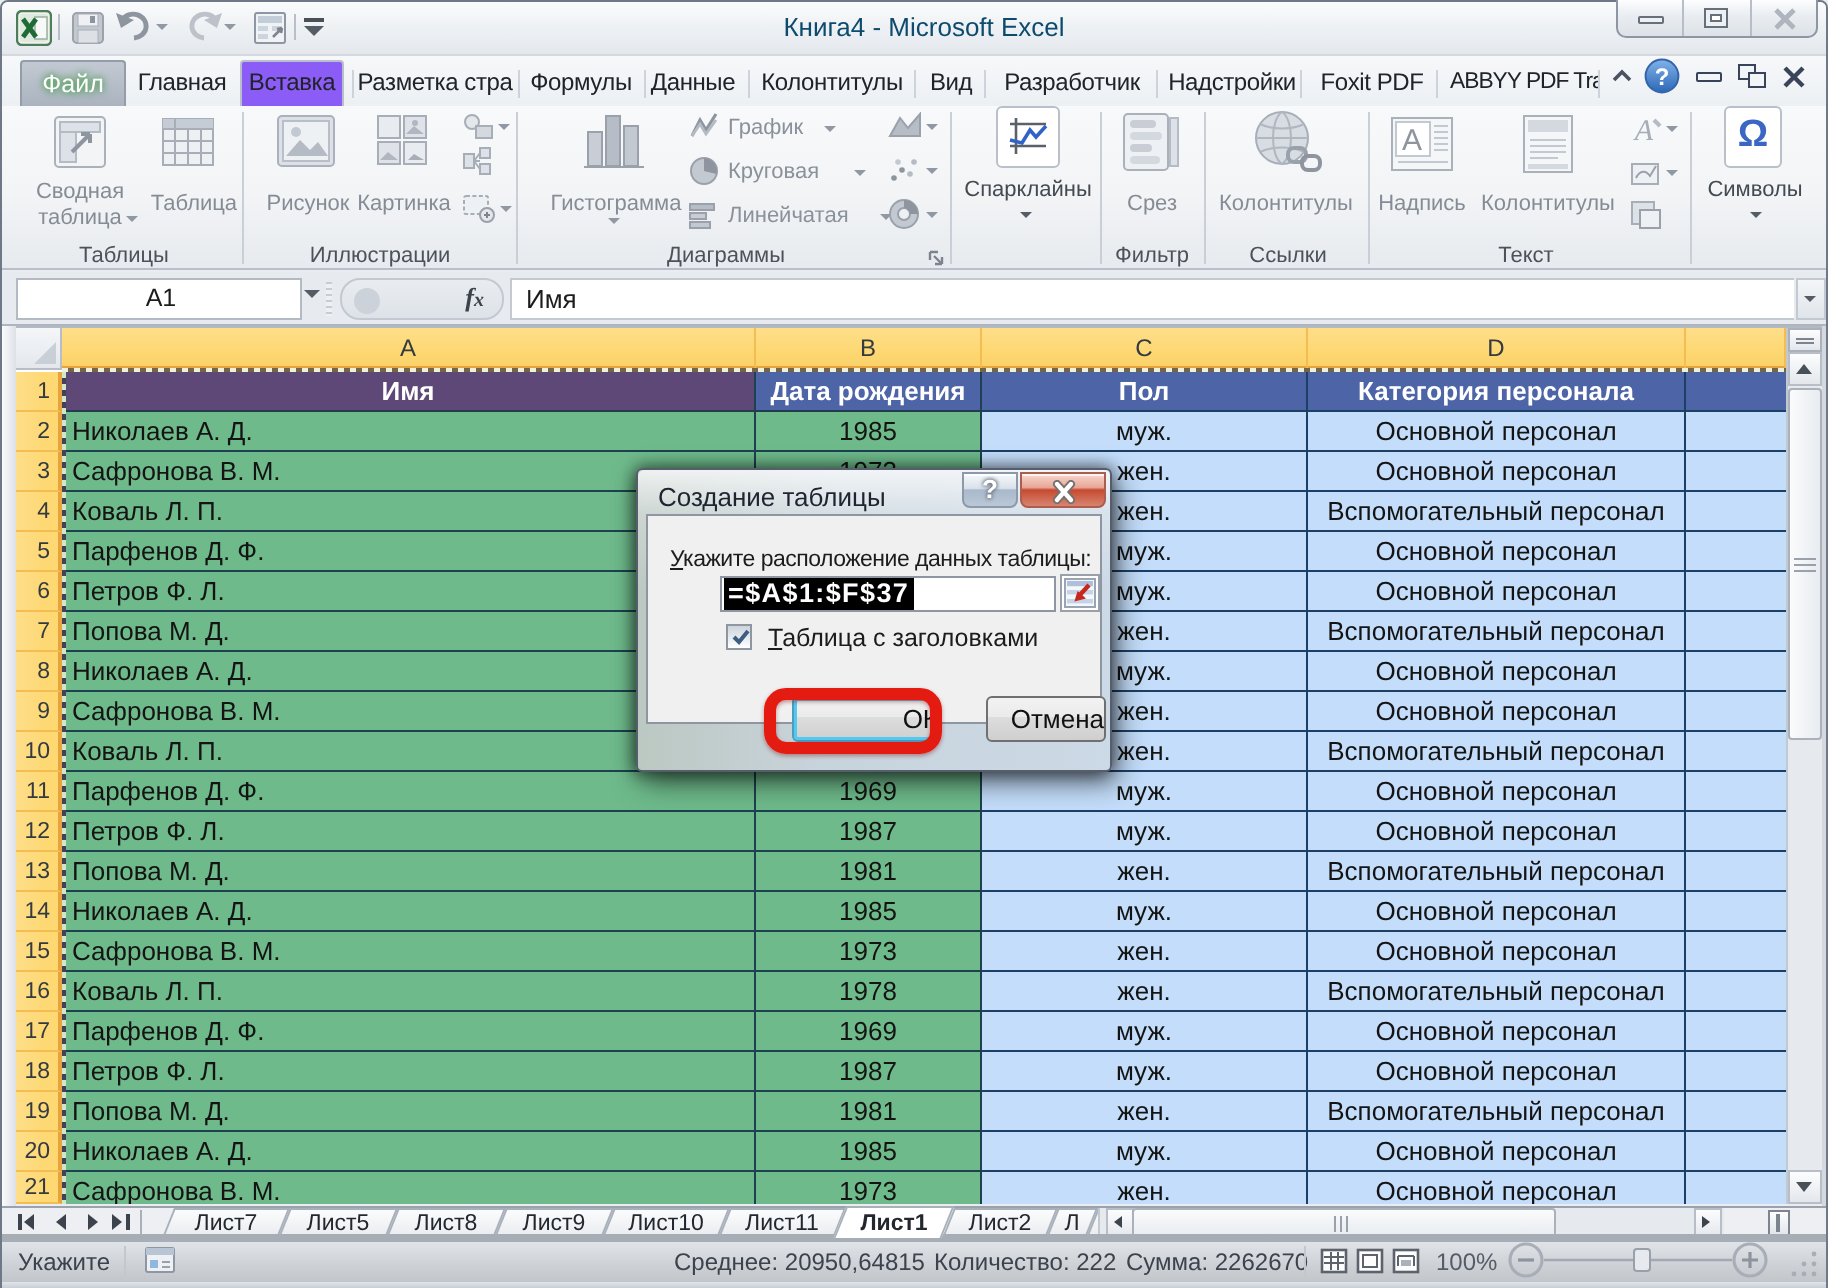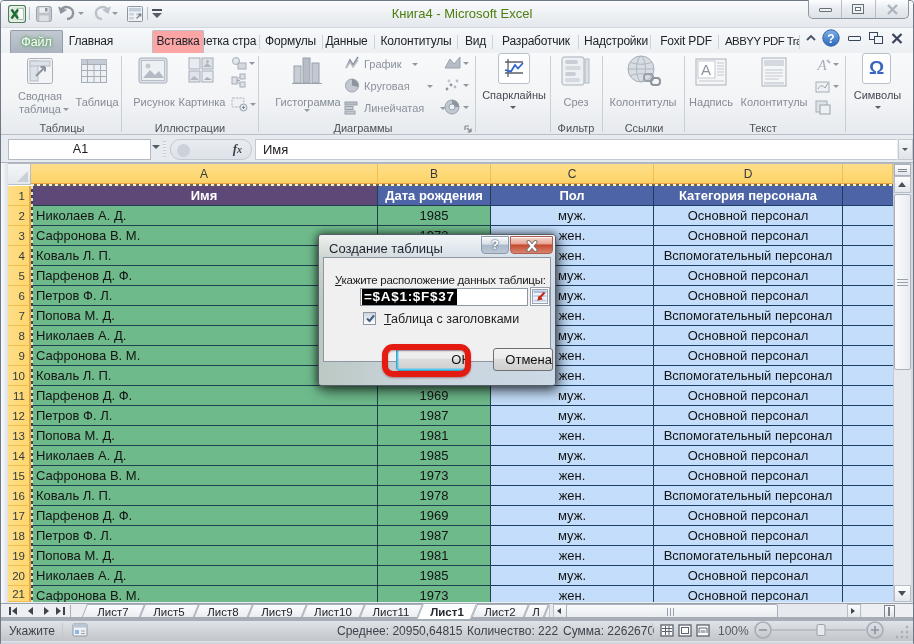--- a/index.html
+++ b/index.html
@@ -1,33 +1,33 @@
 <!DOCTYPE html>
 <html><head><meta charset="utf-8">
 <style>
 *{margin:0;padding:0;box-sizing:border-box;}
 body{width:914px;height:644px;font-family:"Liberation Sans",sans-serif;overflow:hidden;position:relative;background:#e9edf2;}
 .ab{position:absolute;}
 
 #frame{left:0;top:0;width:914px;height:644px;border:1px solid #6e7886;border-radius:4px 4px 0 0;}
 #titlebar{left:1px;top:1px;width:912px;height:27px;border-radius:3px 3px 0 0;
  background:linear-gradient(#fafbfc,#eef1f4 50%,#e4e8ed);border-bottom:1px solid #d4d9df;}
-#title{left:12px;top:6px;width:900px;text-align:center;font-size:13px;color:#4d7c0f;}
+#title{left:12px;top:6px;width:900px;text-align:center;font-size:13px;color:#0c4a6e;}
 
 #capbox{left:808px;top:0px;width:101px;height:19px;border:1px solid #8d96a2;border-top:none;border-radius:0 0 5px 5px;
  background:linear-gradient(#fcfdfe,#e9edf1 45%,#dde2e8);display:flex;}
 #capbox .cb{flex:1;position:relative;border-right:1px solid #b7bec7;}
 #capbox .cb:last-child{border-right:none;}
 
 #tabrow{left:1px;top:28px;width:912px;height:25px;background:linear-gradient(#f6f8fa,#edf0f3);}
 .rtab{position:absolute;top:31px;height:22px;font-size:12px;letter-spacing:-0.2px;color:#20242a;text-align:center;line-height:21px;white-space:nowrap;}
 .tabsep{position:absolute;top:7px;height:14px;width:1px;background:#cdd3da;}
 #filetab{left:10px;top:30px;width:53px;height:38px;background:linear-gradient(#c2c9d2,#aab3bf 60%,#b3bbc6);border:1px solid #939ca8;border-bottom:none;border-radius:2px 2px 0 0;
  color:#fff;font-size:12.5px;text-align:center;line-height:22px;text-shadow:0 0 3px #4e9e53,0 0 4px #4e9e53;}
-#seltab{background:#fca5a5;border:1px solid #b9c0ca;border-bottom:none;border-radius:2px 2px 0 0;top:30px;height:23px;z-index:3;margin-left:32px;}
+#seltab{background:#8b5cf6;border:1px solid #b9c0ca;border-bottom:none;border-radius:2px 2px 0 0;top:30px;height:23px;z-index:3;}
 
 #ribbon{left:1px;top:53px;width:912px;height:82px;background:linear-gradient(#f7f9fa,#f2f4f6 55%,#e7eaee);border-bottom:1px solid #b8bfc9;}
 .gsep{position:absolute;top:3px;height:76px;width:1px;background:#c9cfd7;}
 .glabel{position:absolute;top:69px;font-size:11px;color:#4d525a;width:120px;margin-left:-60px;text-align:center;}
 .blabel{position:absolute;font-size:11px;color:#868c96;text-align:center;}
 .blabel2{position:absolute;font-size:11px;color:#444a52;text-align:center;}
 .slabel{position:absolute;font-size:11px;color:#8b919b;}
 .dar{position:absolute;width:0;height:0;border-left:3px solid transparent;border-right:3px solid transparent;border-top:3px solid #9099a3;}
 .dard{position:absolute;width:0;height:0;border-left:3px solid transparent;border-right:3px solid transparent;border-top:3px solid #555c66;}
 

